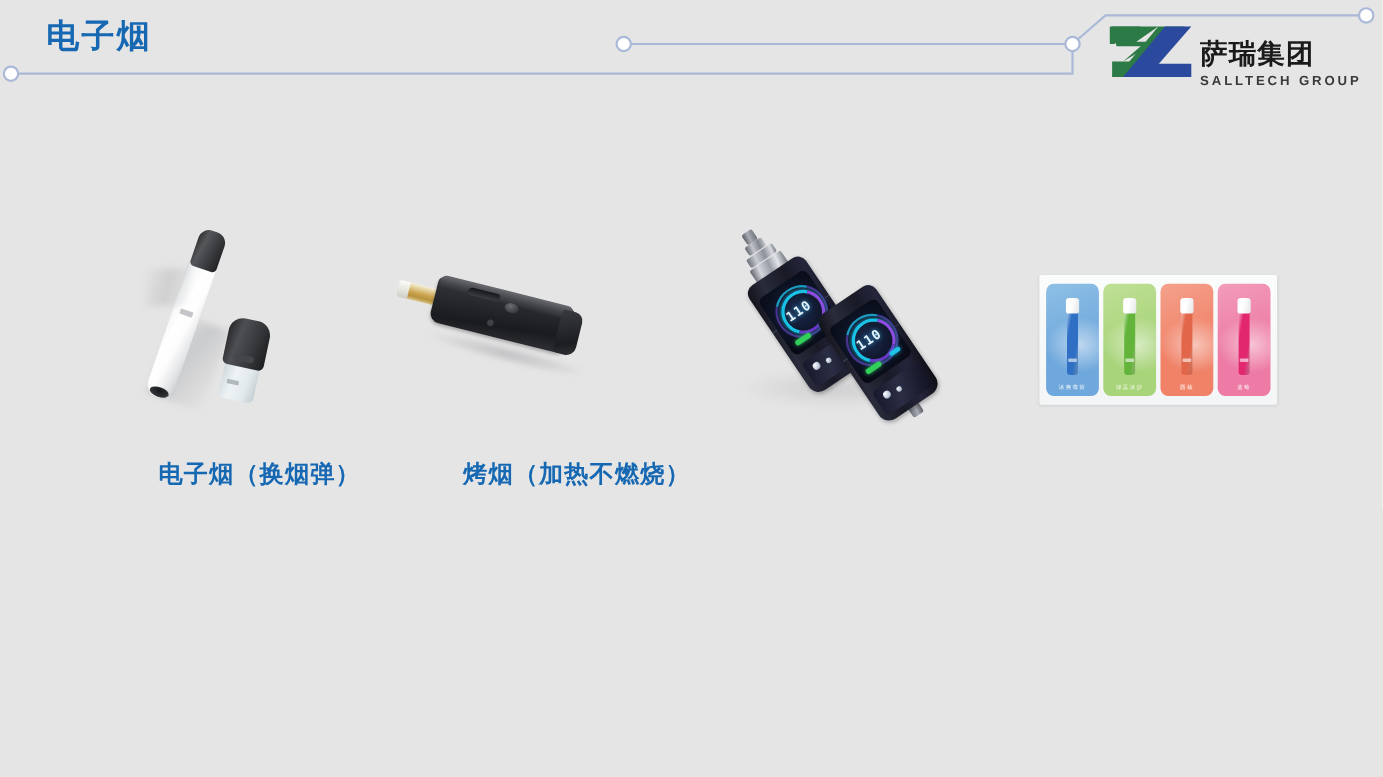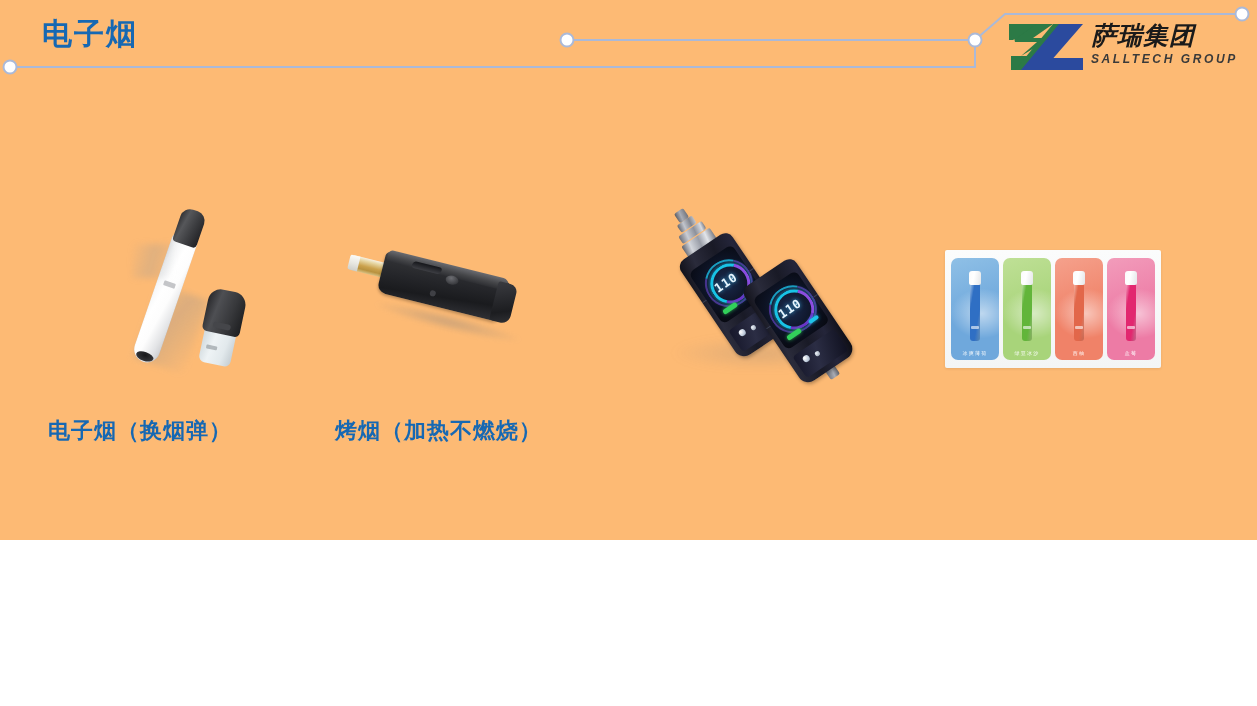--- a/index.html
+++ b/index.html
@@ -4,55 +4,55 @@
 <title>电子烟</title>
 <style>
   html,body{margin:0;padding:0;}
   body{
     width:1257px;height:706px;
     background:#ffffff;
     font-family:"Liberation Sans","DejaVu Sans",sans-serif;
     overflow:hidden;
     position:relative;
   }
-  .slide{position:relative;width:1257px;height:540px;overflow:hidden;background:#fdba74;}
+  .slide{position:relative;width:1257px;height:706px;overflow:hidden;background:#e5e5e5;}
 
   
   .deco{position:absolute;left:0;top:0;width:1257px;height:100px;}
   .page-title{
     position:absolute;left:42px;top:14px;
     font-size:30px;font-weight:bold;color:#1668b3;
     letter-spacing:2px;line-height:40px;white-space:nowrap;
   }
 
   
   .logo{position:absolute;left:1007px;top:18px;width:240px;height:60px;}
   .logo-mark{position:absolute;left:0;top:4px;width:78px;height:50px;}
-  .logo-text{position:absolute;left:84px;top:2px;width:156px;font-style:italic;}
+  .logo-text{position:absolute;left:84px;top:16px;width:156px;}
   .logo-cn{
     font-size:25px;font-weight:bold;color:#1a1a1a;
     letter-spacing:1px;line-height:30px;white-space:nowrap;
   }
   .logo-en{
     font-size:12px;font-weight:bold;color:#3a3a3a;
     letter-spacing:2.6px;line-height:16px;white-space:nowrap;
     margin-top:1px;
   }
 
   
   .products{position:absolute;left:0;top:180px;width:1257px;height:290px;}
   .product{position:absolute;top:0;width:280px;height:290px;}
   .p1{left:48px;}
-  .p2{left:335px;}
+  .p2{left:348px;}
   .p3{left:628px;}
   .p4{left:913px;}
   .art{position:relative;width:280px;height:215px;}
   .caption{
     position:absolute;left:0;top:236px;width:280px;
-    text-align:left;font-size:22px;font-weight:bold;
+    text-align:right;font-size:22px;font-weight:bold;
     color:#1668b3;letter-spacing:1px;white-space:nowrap;
   }
 
   
   .pen-wrap{position:absolute;left:60px;top:18px;width:120px;height:180px;}
   .pen{
     position:absolute;left:48px;top:8px;width:26px;height:160px;
     transform:rotate(19deg);transform-origin:50% 50%;
   }
   .pen-body{

